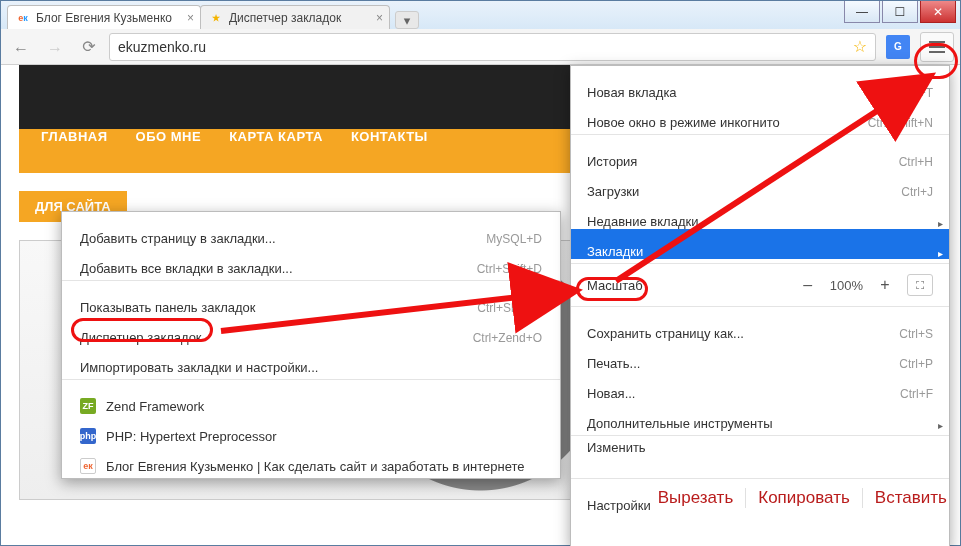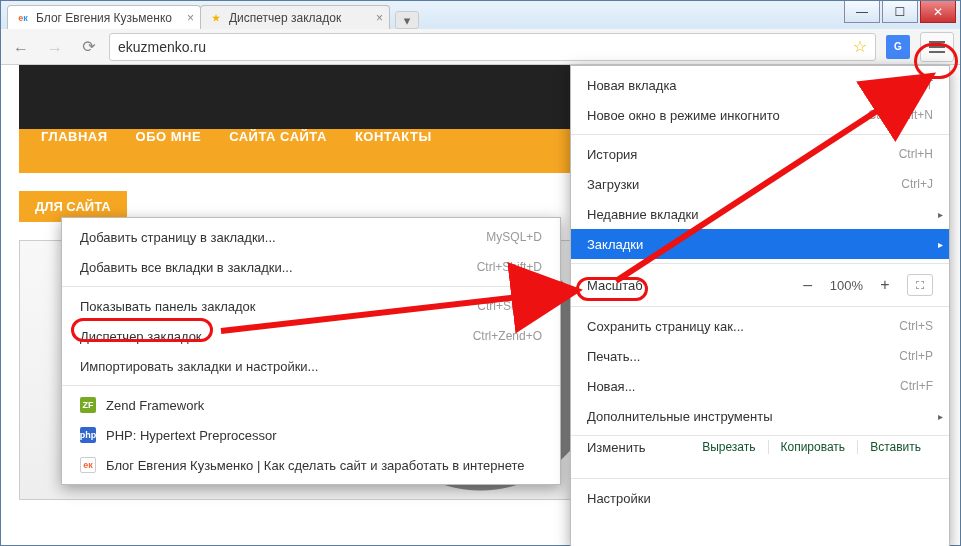--- a/index.html
+++ b/index.html
@@ -36,39 +36,39 @@
   .page-nav a { color:#fff; font-size:13px; font-weight:bold; letter-spacing:0.5px; }
   .page-body { margin:18px; position:relative; }
   .badge { display:inline-block; background:#f5a623; color:#fff; padding:8px 16px; font-size:13px; font-weight:bold; }
   .page-image { margin-top:18px; height:260px; border:1px solid #ccc; background:
      radial-gradient(circle at 50% 50%, #888 0 120px, transparent 121px),
      linear-gradient(#f8f8f8,#eee); position:relative;}
   .google-disk { position:absolute; right:12px; bottom:10px; font-family:Impact,Arial; font-size:40px; letter-spacing:2px; color:#888; text-shadow:1px 1px 0 #fff; }
 
   
   .main-menu { position:absolute; top:64px; right:10px; width:380px; background:#fff; border:1px solid #bcbcbc; box-shadow:0 4px 14px rgba(0,0,0,0.35); font-size:13px; color:#333; z-index:50; padding:4px 0; }
-  .menu-row { display:flex; align-items:center; height:30px; padding:0 16px; position:relative;}
+  .menu-row { display:flex; align-items:flex-end; height:30px; padding:0 16px; position:relative;}
   .menu-row .shortcut { margin-left:auto; color:#999; font-size:12px;}
   .menu-row .chevron { position:absolute; right:6px; color:#666; font-size:10px;}
   .menu-row.highlight { background:#1a73e8; color:#fff; }
   .menu-row.highlight .chevron { color:#fff;}
   .menu-sep { height:1px; background:#e4e4e4; margin:4px 0; }
   .zoom-row { display:flex; align-items:center; height:34px; padding:0 16px; gap:8px;}
   .zoom-label{}
   .zoom-controls { margin-left:auto; display:flex; align-items:center; gap:14px; color:#555;}
   .zoom-btn { font-size:16px; width:16px; text-align:center; }
   .full-btn { width:26px; height:22px; border:1px solid #ccc; border-radius:3px; display:flex; align-items:center; justify-content:center; font-size:11px; }
   .edit-row { display:flex; align-items:flex-start; height:34px; padding:0 16px;}
   .edit-row .edit-label{}
   .edit-actions { margin-left:auto; display:flex; gap:0;}
-  .edit-actions span { padding:0 12px; font-size:12px; color:#14532d; border-left:1px solid #e0e0e0;}
+  .edit-actions span { padding:0 12px; font-size:17px; color:#b91c1c; border-left:1px solid #e0e0e0;margin-top:48px;}
   .edit-actions span:first-child{ border-left:none;}
 
   
-  .sub-menu { position:absolute; top:216px; left:60px; width:500px; background:#fff; border:1px solid #bcbcbc; box-shadow:0 4px 14px rgba(0,0,0,0.35); font-size:13px; color:#333; z-index:40; padding:4px 0;}
+  .sub-menu { position:absolute; top:210px; left:60px; width:500px; background:#fff; border:1px solid #bcbcbc; box-shadow:0 4px 14px rgba(0,0,0,0.35); font-size:13px; color:#333; z-index:40; padding:4px 0;}
   .sub-menu .menu-row { padding:0 18px; }
   .sub-menu .bm-icon { width:16px; height:16px; margin-right:10px; display:inline-flex; align-items:center; justify-content:center; font-size:9px; font-weight:bold; color:#fff; border-radius:2px;}
 
   
   .anno-circle { position:absolute; border:3px solid #e11; border-radius:50% / 60%; pointer-events:none; z-index:100;}
   .anno-arrow { position:absolute; z-index:99; pointer-events:none; }
   .anno-arrow svg { overflow:visible; }
 </style>
 </head>
 <body>
@@ -110,21 +110,21 @@
         <span></span>
         <span></span>
     </div>
   </div>
 
   <div class="page">
     <div class="page-header"></div>
     <div class="page-nav">
       <a>ГЛАВНАЯ</a>
       <a>ОБО МНЕ</a>
-      <a>САЙТА САЙТА</a>
+      <a>КАРТА КАРТА</a>
       <a>КОНТАКТЫ</a>
     </div>
     <div class="page-body">
       <span class="badge">ДЛЯ САЙТА</span>
       <div class="page-image">
         <div class="google-disk">GOOGLE DISK</div>
       </div>
     </div>
   </div>
 

